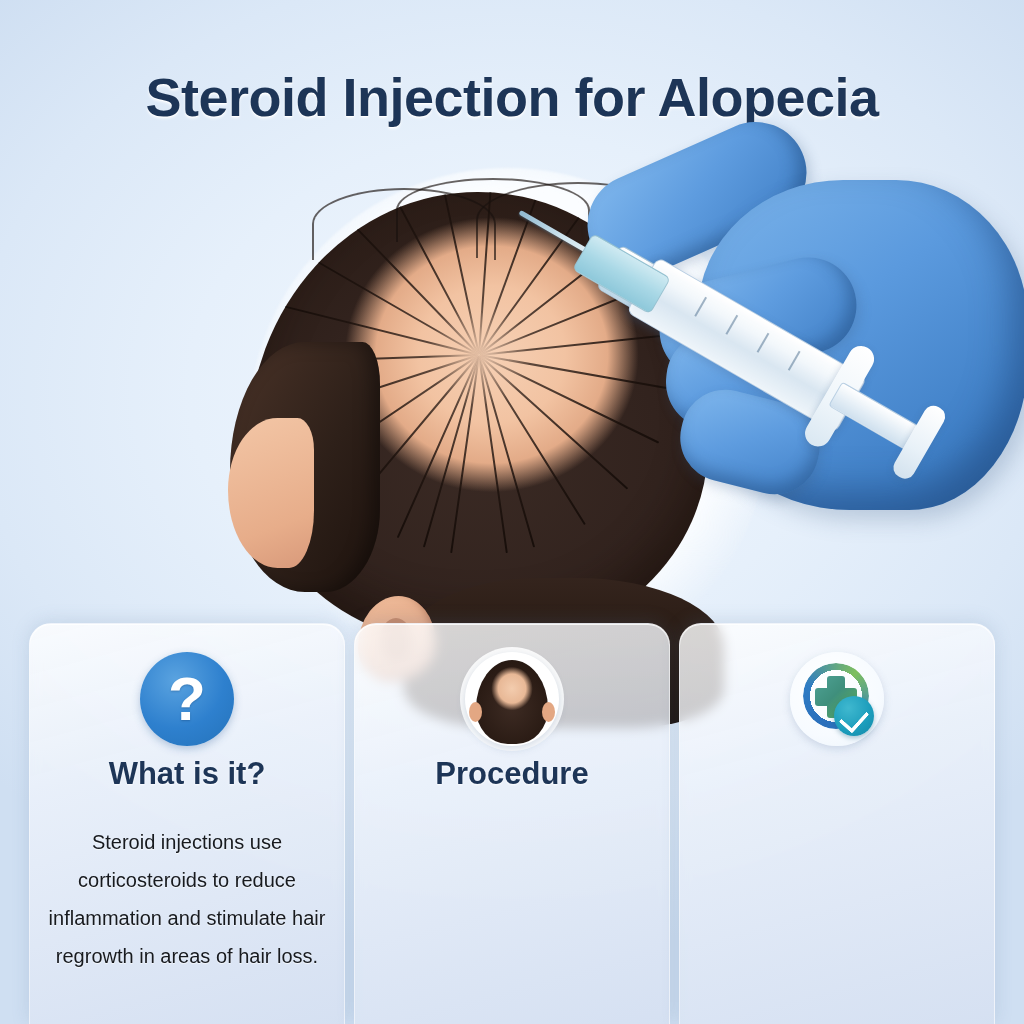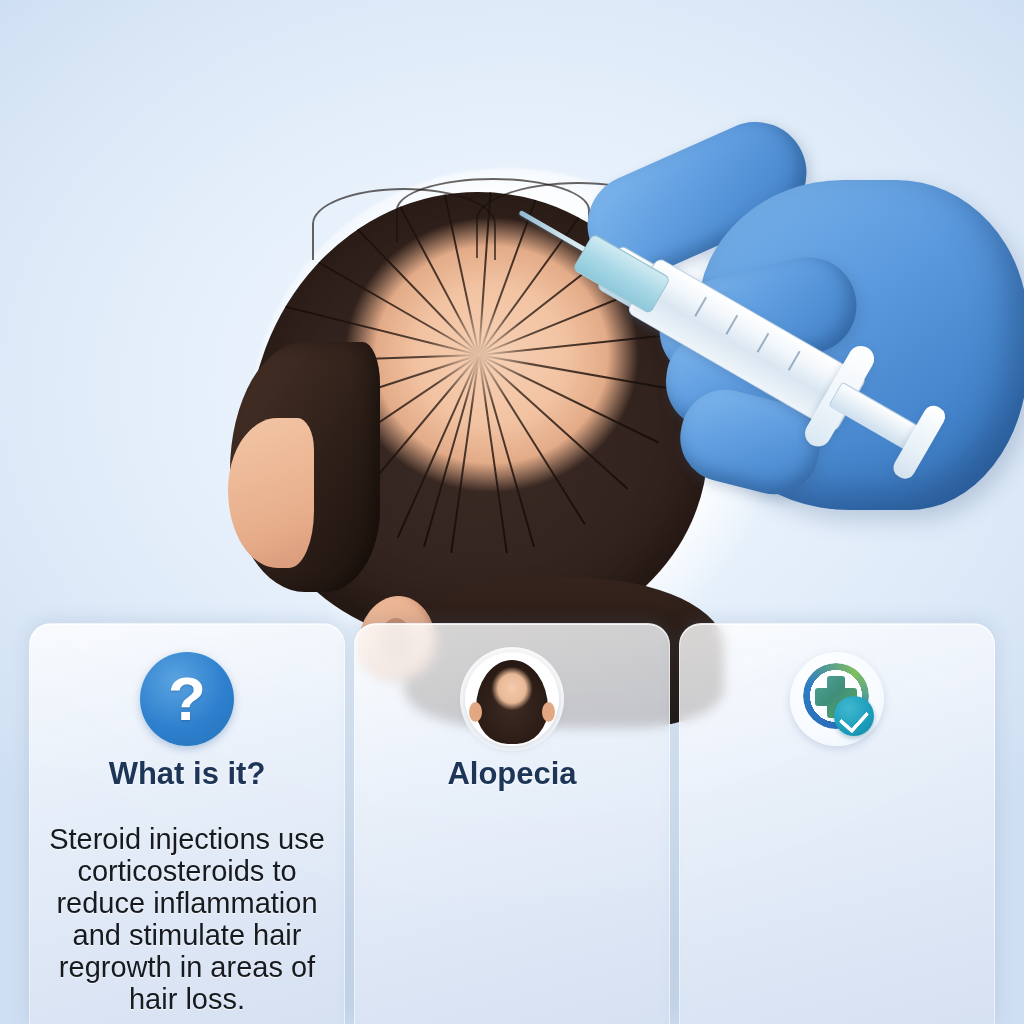--- a/index.html
+++ b/index.html
@@ -209,30 +209,31 @@
     content:"";position:absolute;left:11px;top:9px;width:14px;height:22px;
     border:4px solid #fff;border-top:none;border-left:none;border-radius:2px;
     transform:rotate(42deg);
   }
 
   .card-title{
     font-size:31px;font-weight:bold;color:#1d3557;margin:4px 0 2px 0;
     text-shadow:0 1px 2px rgba(255,255,255,.9);
   }
   .card-body{
-    font-size:29px;line-height:32px;color:#171a1f;
+    font-size:20px;line-height:38px;color:#171a1f;
     text-shadow:0 1px 1px rgba(255,255,255,.75);
     margin-top:31px;
   }
 </style>
 </head>
 <body>
 
 <div class="poster">
 
+  <div class="title">Steroid Injection for Alopecia</div>
 
   <div class="hero">
     <div class="halo"></div>
 
     <div class="head">
       <div class="skull">
         <div class="strands">
           <i style="transform:rotate(8deg)"></i>
             <i style="transform:rotate(24deg)"></i>
           <i style="transform:rotate(40deg)"></i>
@@ -303,21 +304,21 @@
     </div>
 
     <div class="card">
       <div class="icon-slot">
         <div class="photo-icon">
           <div class="pi-head"></div>
           <span class="pi-ear l"></span>
           <span class="pi-ear r"></span>
         </div>
       </div>
-      <div class="card-title">Alopecia</div>
+      <div class="card-title">Procedure</div>
     </div>
 
     <div class="card">
       <div class="icon-slot">
         <div class="ben-icon">
           <span class="ben-ring"></span>
           <span class="ben-cross-v"></span>
           <span class="ben-cross-h"></span>
           <span class="ben-check"></span>
         </div>

